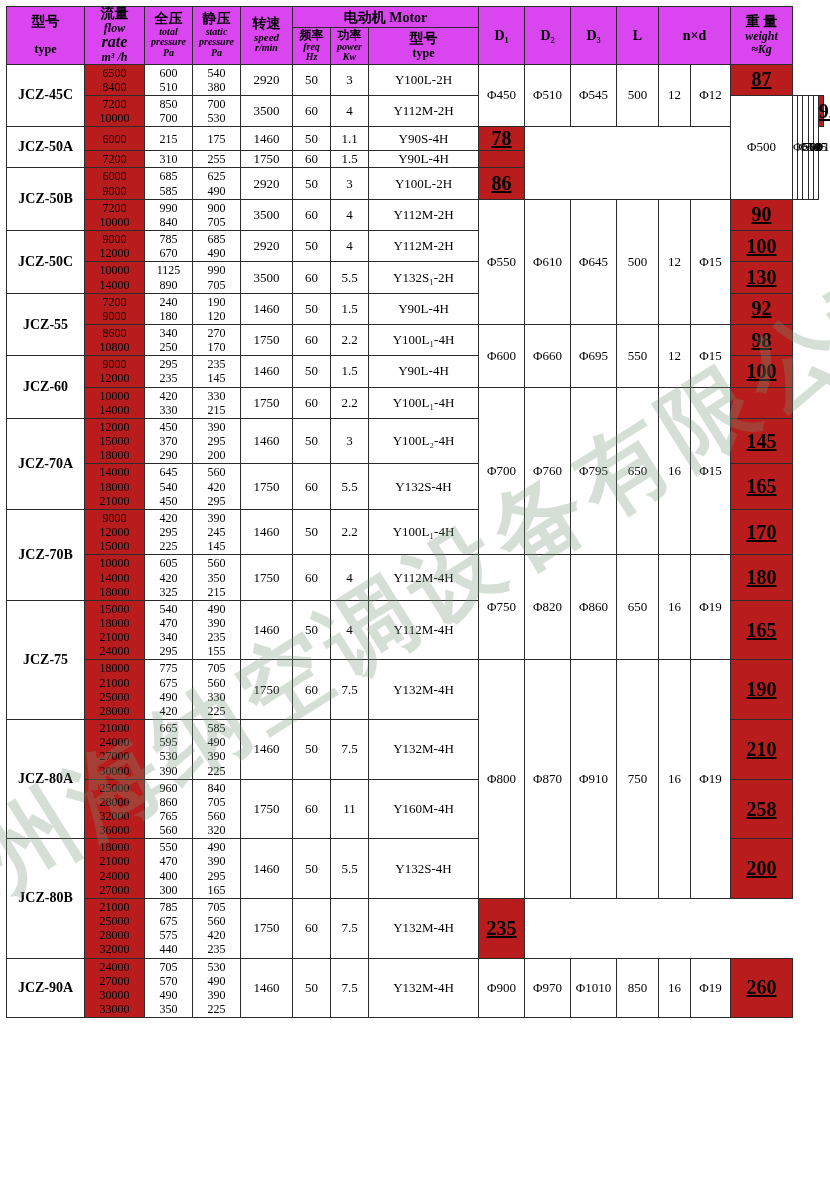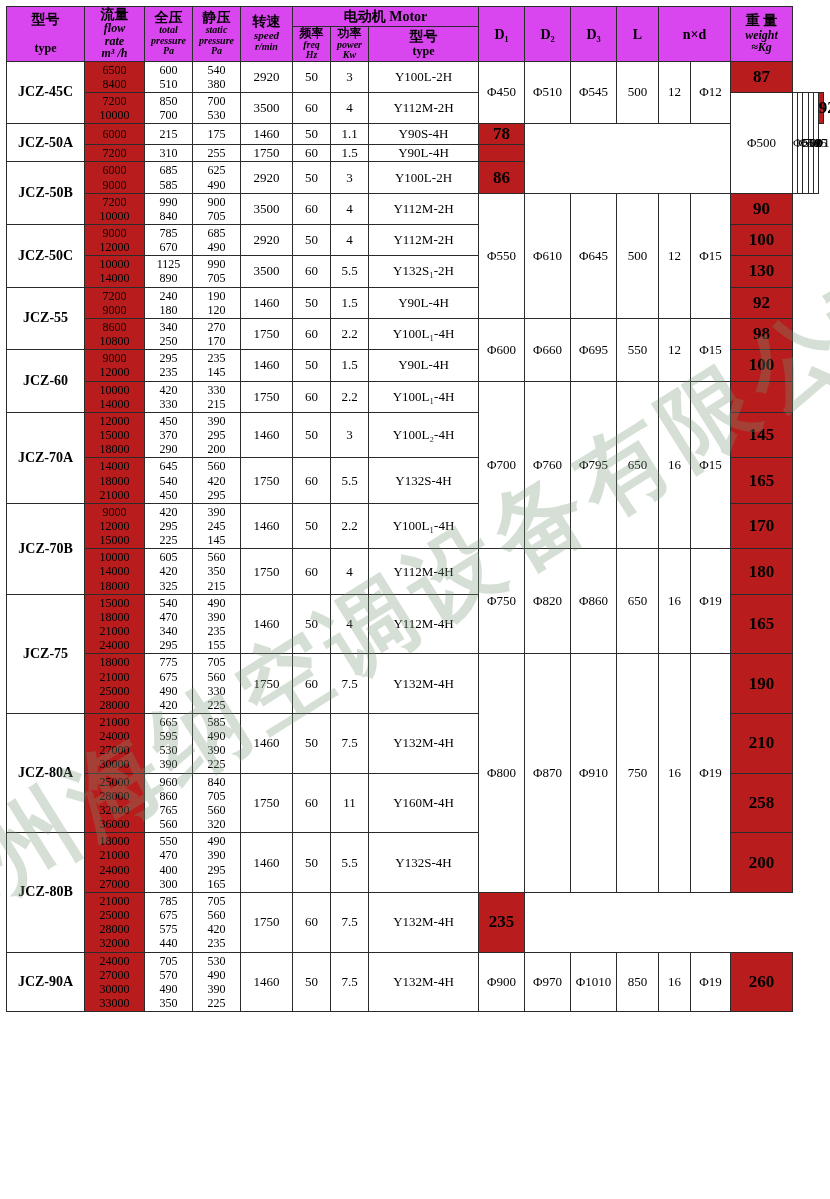--- a/index.html
+++ b/index.html
@@ -3,21 +3,21 @@
 <meta charset="utf-8">
 <style>
   html,body{margin:0;padding:0;background:#ffffff;}
   body{font-family:"Liberation Serif","DejaVu Serif",serif;color:#000;}
   #page{width:830px;height:1199px;position:relative;overflow:hidden;}
   table{border-collapse:collapse;width:818px;margin:6px;table-layout:fixed;}
   td,th{border:1px solid #2b2b2b;text-align:center;vertical-align:middle;padding:0;}
   .hdr{background:#d946ef;font-weight:bold;}
   .cellblue{background:#b91c1c;}
   .cellwhite{background:#ffffff;}
-  .big{font-size:17px;font-weight:bold;}
+  .big{font-size:20px;font-weight:bold;text-decoration:underline;}
   .mid{font-size:13px;}
   .stack div{line-height:1.05;}
   .modelcell{font-size:14px;font-weight:bold;}
   .numstack{font-size:12px;line-height:1.18;padding:1px 0;}
   .motor-type{font-size:13px;}
   .watermark{position:absolute;left:0;top:0;width:830px;height:1199px;pointer-events:none;
     display:flex;align-items:center;justify-content:center;}
   .watermark span{
     font-size:92px;color:rgba(120,150,120,0.30);font-weight:bold;
     transform:rotate(-32deg);white-space:nowrap;letter-spacing:8px;
@@ -55,21 +55,21 @@
           <div class="stack">
             <div class="hdr-main">型号</div>
             <div style="height:14px"></div>
             <div class="hdr-mid">type</div>
           </div>
         </th>
         <th class="hdr" rowspan="2">
           <div class="stack">
             <div class="hdr-main">流量</div>
             <div class="hdr-sub" style="font-size:12px">flow</div>
-            <div class="hdr-sub" style="font-size:12px">rate</div>
+            <div class="hdr-sub" style="font-size:16px">rate</div>
             <div class="hdr-sub" style="font-size:12px">m³ /h</div>
           </div>
         </th>
         <th class="hdr" rowspan="2">
           <div class="stack">
             <div class="hdr-main">全压</div>
             <div class="hdr-sub">total</div>
             <div class="hdr-sub">pressure</div>
             <div class="hdr-sub">Pa</div>
           </div>

